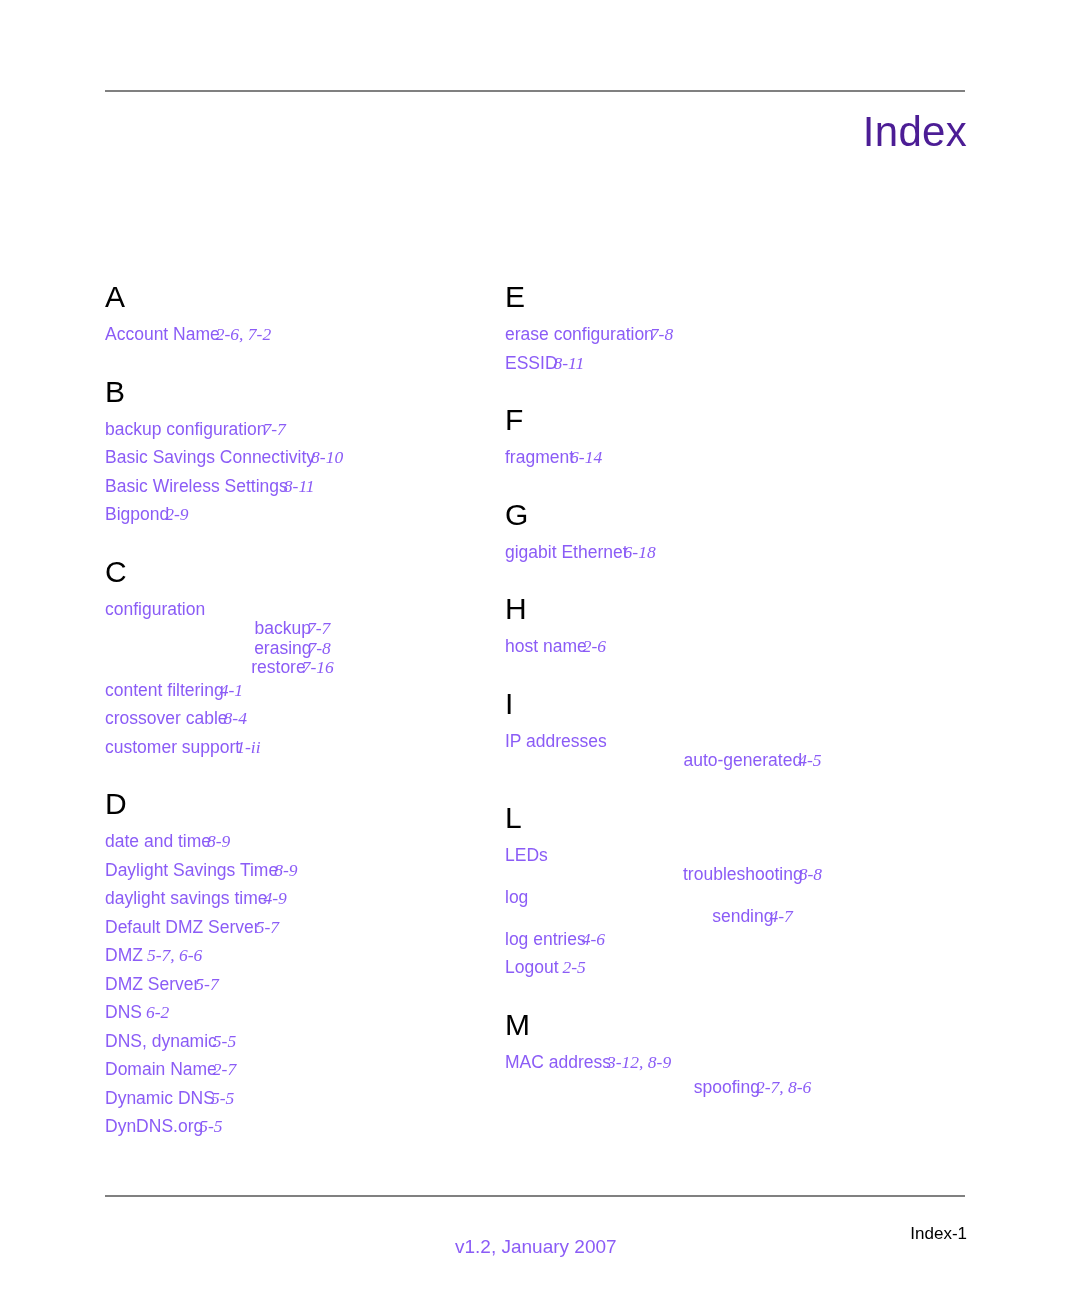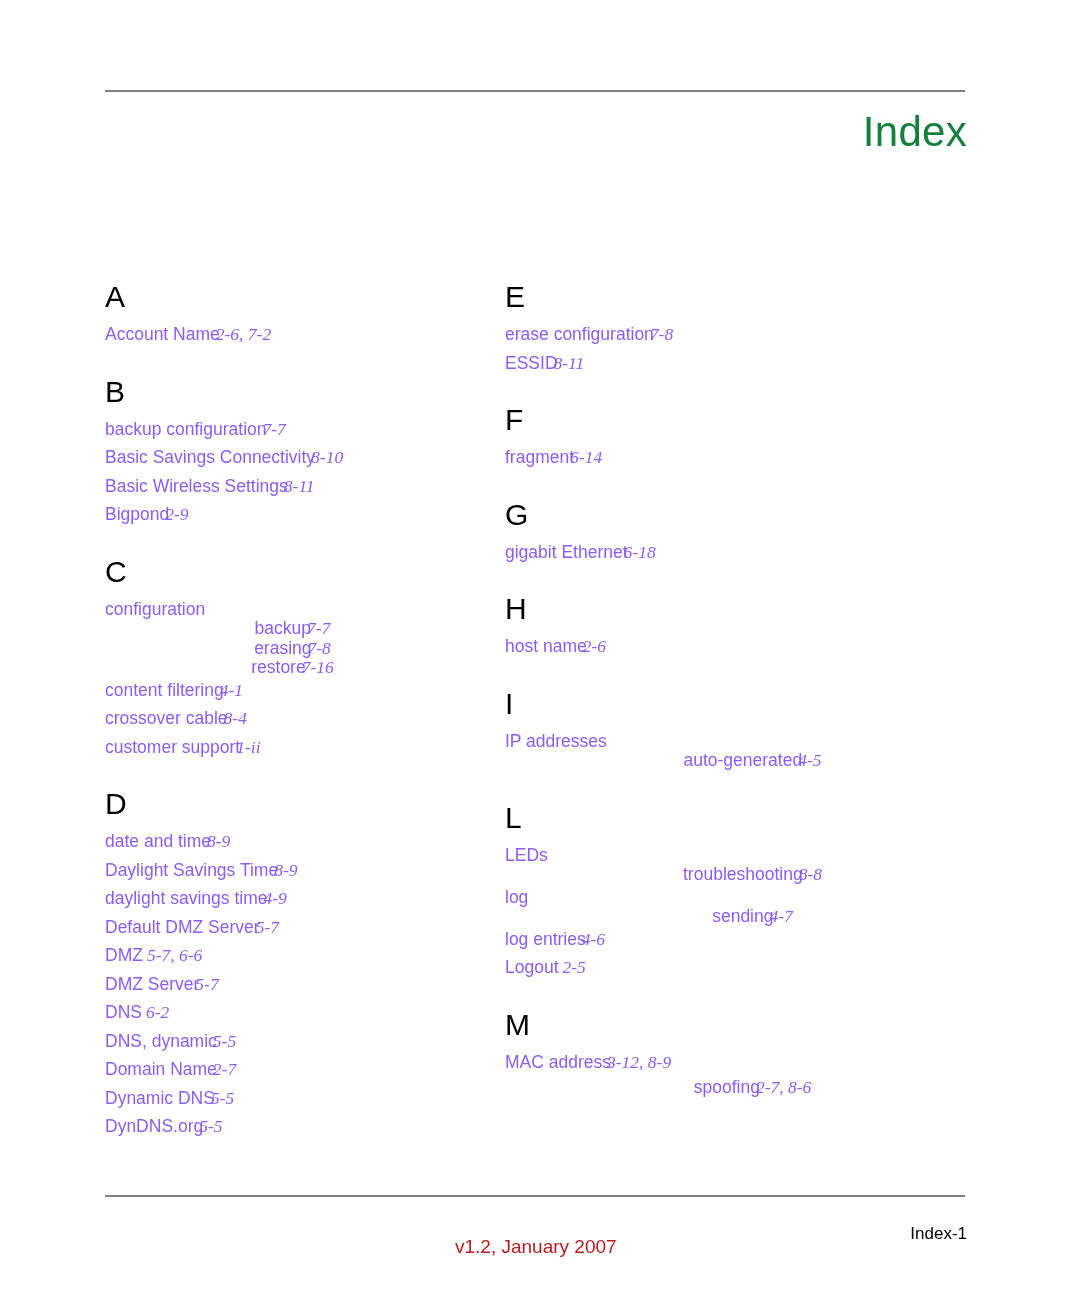--- a/index.html
+++ b/index.html
@@ -27,21 +27,21 @@
     top: 90px;
     width: 860px;
     height: 2px;
     background: #808080;
   }
   .page-title {
     position: absolute;
     right: 113px;
     top: 108px;
     font-size: 42px;
-    color: #15803d;
+    color: #4c1d95;
     letter-spacing: 0.3px;
     font-weight: 400;
   }
 
   
   .index-body {
     position: absolute;
     left: 0;
     top: 282px;
     width: 1080px;
@@ -102,21 +102,21 @@
     right: 113px;
     top: 1224px;
     font-size: 17px;
     color: #000000;
   }
   .footer-version {
     position: absolute;
     left: 455px;
     top: 1236px;
     font-size: 19px;
-    color: #b91c1c;
+    color: #8b5cf6;
   }
 </style>
 </head>
 <body>
 
 <div class="page">
 
   <div class="header-rule"></div>
   <div class="page-title">Index</div>
 

